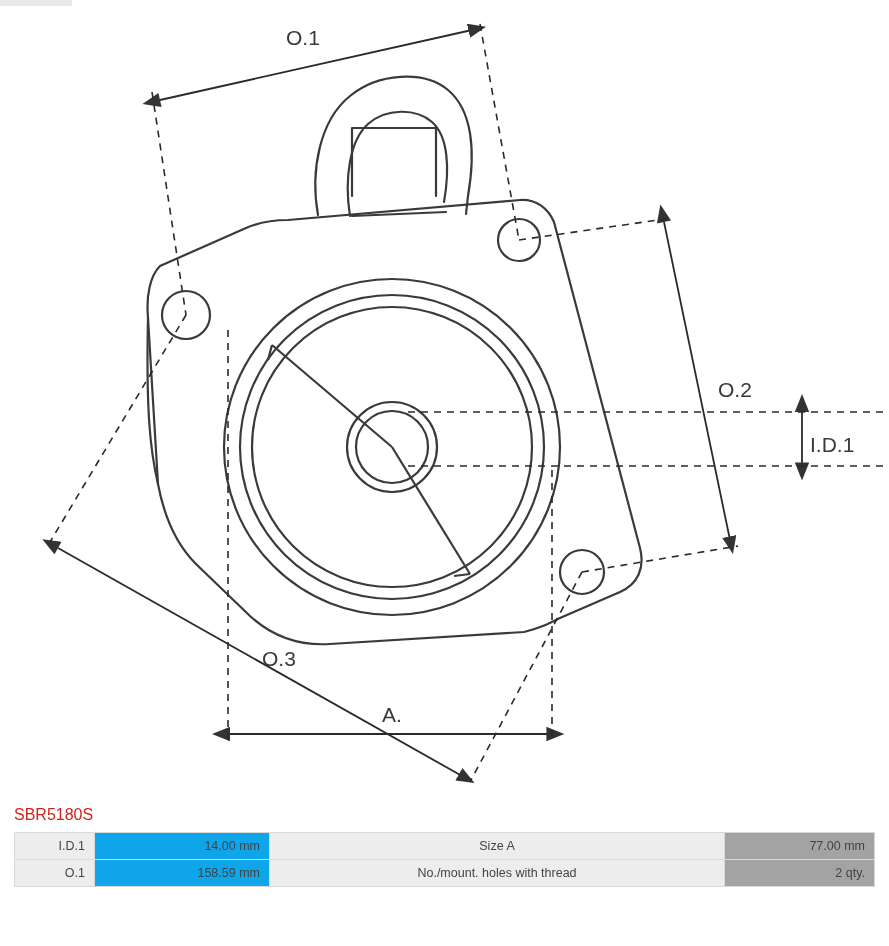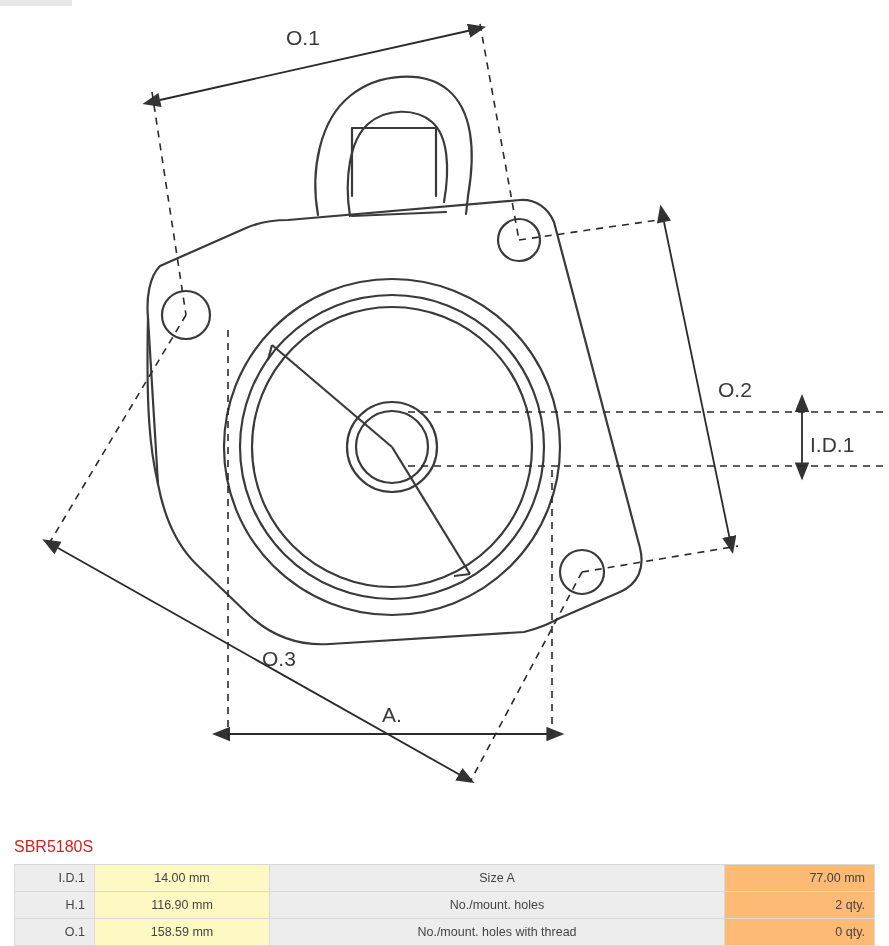--- a/index.html
+++ b/index.html
@@ -29,21 +29,20 @@
   .dim-label {
     font-family: "Liberation Sans", sans-serif;
     font-size: 21px;
     fill: #3a3a3a;
   }
   #spec-section {
     position: absolute;
     left: 0;
     top: 806px;
     width: 889px;
-    margin-top: 32px;
   }
   #part-title {
     color: #d2221f;
     font-size: 16px;
     font-family: "Liberation Sans", sans-serif;
     margin: 0 0 8px 14px;
     font-weight: normal;
   }
   table.spec-table {
     border-collapse: collapse;
@@ -58,31 +57,31 @@
     color: #444444;
     white-space: nowrap;
   }
   td.lbl-left {
     width: 80px;
     text-align: right;
     background: #ededed;
   }
   td.val-left {
     width: 175px;
-    text-align: center;
-    background: #fef9c3;
+    text-align: right;
+    background: #0ea5e9;
   }
   td.lbl-right {
     text-align: center;
     background: #ededed;
   }
   td.val-right {
     width: 150px;
     text-align: right;
-    background: #fdba74;
+    background: #a3a3a3;
   }
   #top-left-swatch {
     position: absolute;
     left: 0;
     top: 0;
     width: 72px;
     height: 6px;
     background: #e8e8e8;
   }
 </style>
@@ -190,26 +189,20 @@
   <div id="part-title">SBR5180S</div>
   <table class="spec-table">
     <tbody>
       <tr>
         <td class="lbl-left">I.D.1</td>
         <td class="val-left">14.00 mm</td>
         <td class="lbl-right">Size A</td>
         <td class="val-right">77.00 mm</td>
       </tr>
       <tr>
-        <td class="lbl-left">H.1</td>
-        <td class="val-left">116.90 mm</td>
-        <td class="lbl-right">No./mount. holes</td>
-        <td class="val-right">2 qty.</td>
-      </tr>
-      <tr>
         <td class="lbl-left">O.1</td>
         <td class="val-left">158.59 mm</td>
         <td class="lbl-right">No./mount. holes with thread</td>
-        <td class="val-right">0 qty.</td>
+        <td class="val-right">2 qty.</td>
       </tr>
     </tbody>
   </table>
 </div>
 
 </body></html>

